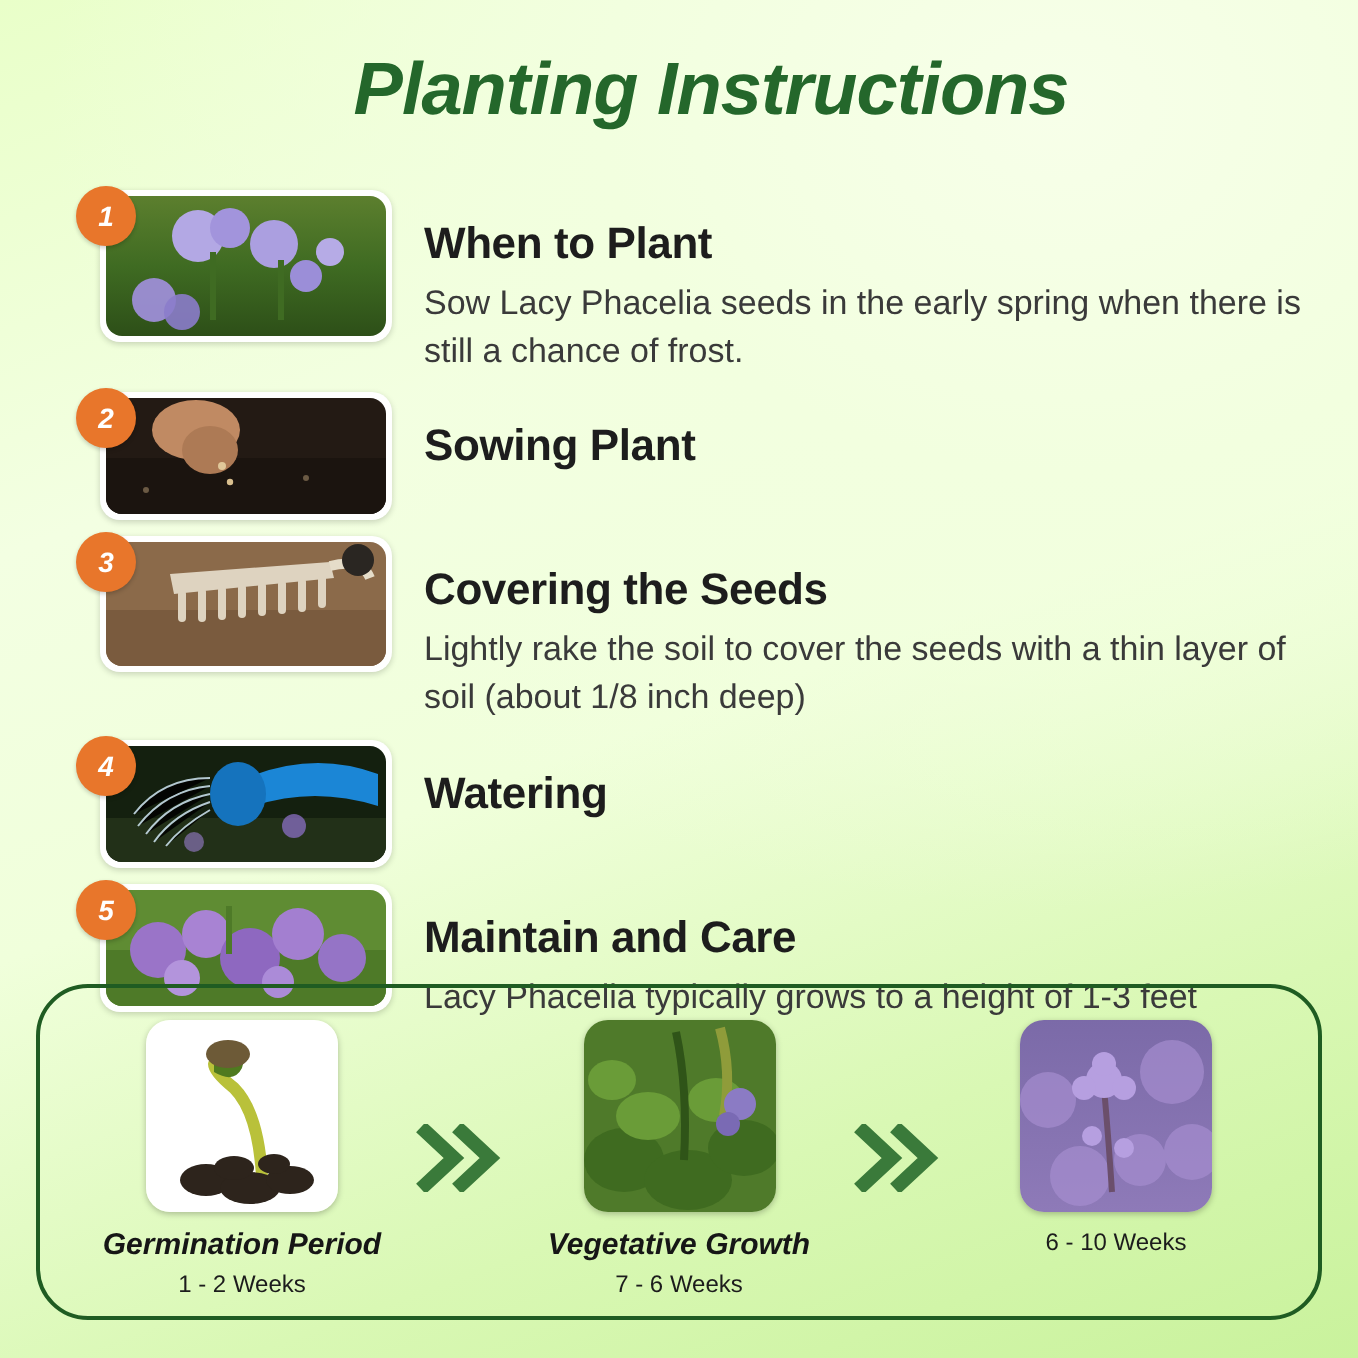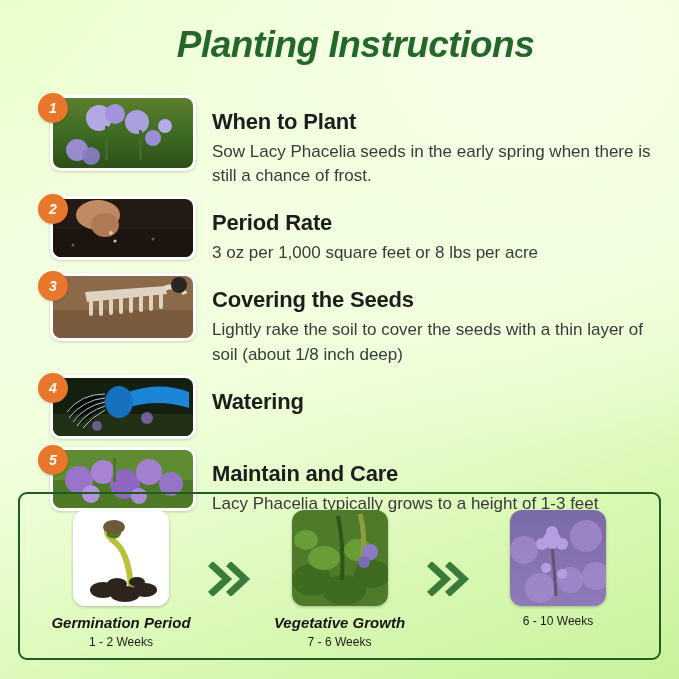--- a/index.html
+++ b/index.html
@@ -44,21 +44,21 @@
 
   .s1 .thumb,.s1 .thumb .pic{height:70px;}
   .s2 .thumb,.s2 .thumb .pic{height:58px;}
   .s3 .thumb,.s3 .thumb .pic{height:62px;}
   .s4 .thumb,.s4 .thumb .pic{height:58px;}
   .s5 .thumb,.s5 .thumb .pic{height:58px;}
 
   
   .timeline{
     position:absolute;left:18px;top:492px;width:643px;height:168px;
-    box-sizing:border-box;border:2px solid #1f5c22;border-radius:9px;
+    box-sizing:border-box;border:2px solid #1f5c22;border-radius:26px;
     display:flex;align-items:flex-start;justify-content:space-between;
     padding:16px 26px 0 26px;
   }
   .tl-item{width:150px;text-align:center;}
   .tl-pic{
     width:96px;height:96px;border-radius:12px;margin:0 auto 8px auto;
     overflow:hidden;position:relative;box-shadow:0 1px 3px rgba(0,0,0,.25);
   }
   .tl-label{font-size:15px;font-weight:bold;font-style:italic;color:#161616;margin-bottom:4px;}
   .tl-dur{font-size:12px;color:#1c1c1c;}
@@ -118,22 +118,21 @@
               <ellipse cx="52" cy="26" rx="14" ry="12" fill="#ad7a55"></ellipse>
               <circle cx="58" cy="34" r="2" fill="#e0c89a"></circle>
               <circle cx="62" cy="42" r="1.6" fill="#d9bf8e"></circle>
               <circle cx="100" cy="40" r="1.5" fill="#6b5a44"></circle>
               <circle cx="20" cy="46" r="1.5" fill="#6b5a44"></circle>
             </svg>
           </div>
         </div>
       </div>
       <div class="step-text">
-        <p class="step-title">Period Rate</p>
-        <p class="step-desc">3 oz per 1,000 square feet or 8 lbs per acre</p>
+        <p class="step-title">Sowing Plant</p>
       </div>
     </div>
 
     <div class="step s3">
       <div class="thumb-wrap">
         <div class="badge">3</div>
         <div class="thumb">
           <div class="pic">
             <svg width="140" height="62" viewBox="0 0 140 62" preserveAspectRatio="none">
               <rect width="140" height="62" fill="#8b6a4a"></rect>

